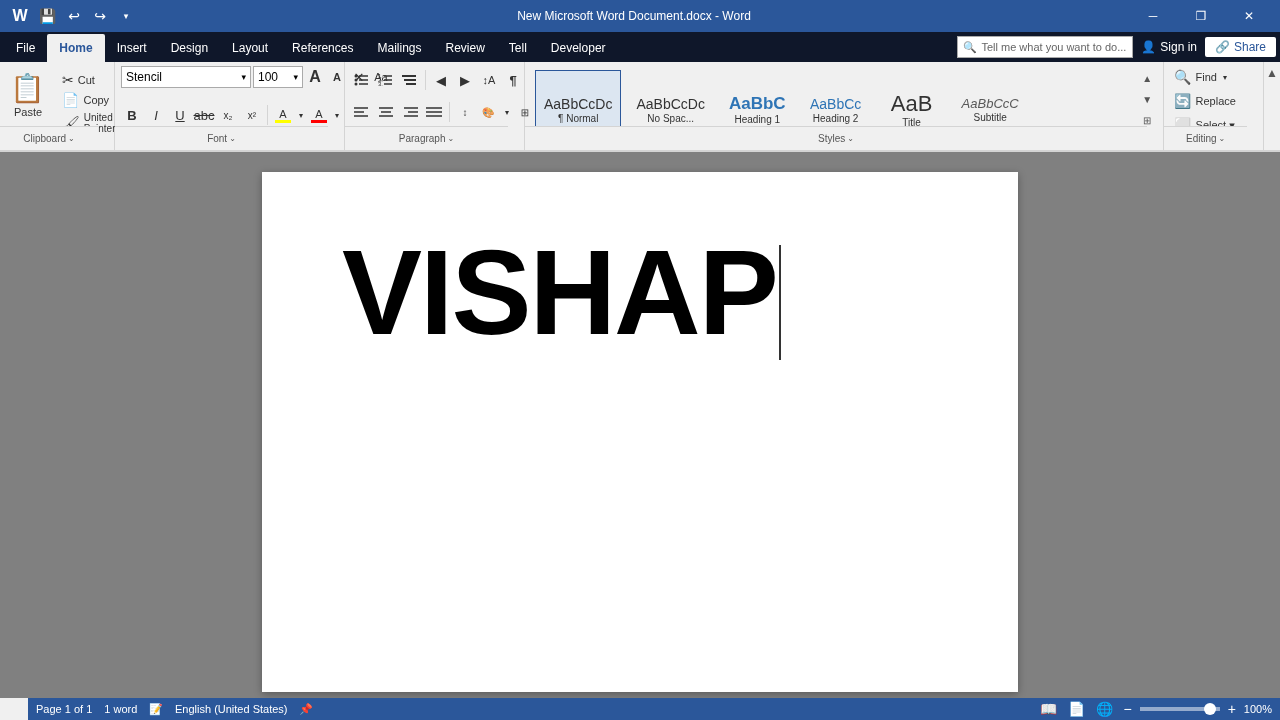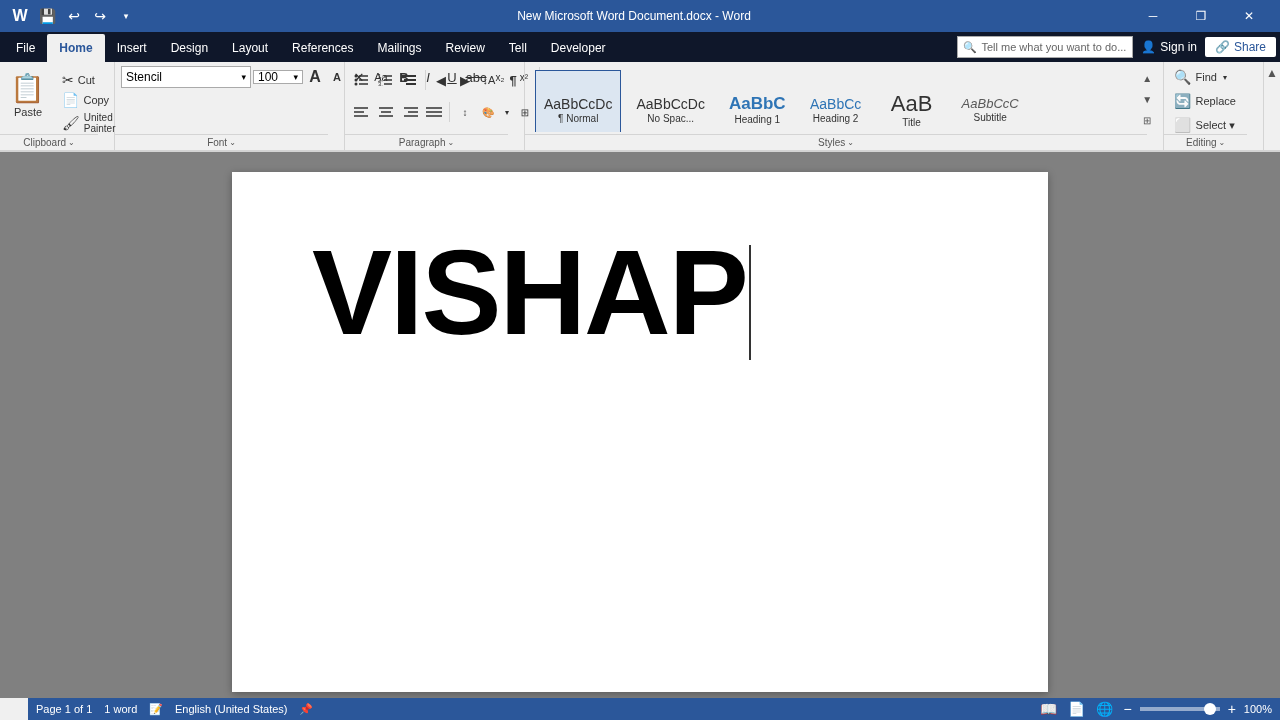--- a/index.html
+++ b/index.html
@@ -86,21 +86,21 @@
     }
     .clip-icon { font-size: 14px; }
     .font-row { display: flex; align-items: center; gap: 2px; margin-bottom: 2px; }
     .font-select {
       width: 130px; height: 22px;
       border: 1px solid #aaa; background: white;
       font-size: 12px; padding: 0 4px; cursor: pointer;
       display: flex; align-items: center; justify-content: space-between;
     }
     .size-select {
-      width: 50px; height: 14px;
+      width: 50px; height: 22px;
       border: 1px solid #aaa; background: white;
       font-size: 12px; padding: 0 4px; cursor: pointer;
       display: flex; align-items: center; justify-content: space-between;
     }
     .small-btn {
       width: 20px; height: 20px;
       display: flex; align-items: center; justify-content: center;
       font-size: 13px; cursor: pointer; color: #333;
       border: 1px solid transparent;
     }
@@ -162,21 +162,21 @@
     
     .doc-area {
       flex: 1;
       background: #808080;
       display: flex;
       justify-content: center;
       overflow: auto;
       padding: 20px 0;
     }
     .page {
-      width: 816px;
+      width: 756px;
       min-height: 520px;
       background: white;
       box-shadow: 0 2px 8px rgba(0,0,0,0.3);
       padding: 60px 80px;
       position: relative;
     }
     .doc-text {
       font-family: 'Stencil', 'Impact', 'Arial Black', sans-serif;
       font-size: 120px;
       font-weight: 900;
@@ -245,21 +245,21 @@
       font-size: 10px;
       color: #555;
       text-align: center;
       border-top: 1px solid #d4d4d4;
       padding: 1px 0;
       display: flex;
       align-items: center;
       justify-content: center;
       gap: 2px;
       background: #f0f0f0;
-      height: 16px;
+      height: 24px;
     }
     .group-wrap {
       position: relative;
       padding: 4px 6px 18px 6px;
       border-right: 1px solid #d4d4d4;
       display: flex;
       flex-direction: column;
     }
     .group-inner {
       display: flex;
@@ -347,21 +347,21 @@
           </div>
         </div>
       </div>
       <div class="group-label-bar">
         <span>Clipboard</span>
         <span class="group-expand">⌄</span>
       </div>
     </div>
 
     <div class="group-wrap" style="width:230px;">
-      <div class="group-inner" style="flex-direction:row; gap:2px;">
+      <div class="group-inner" style="flex-direction:column; gap:14px;">
         <div class="font-row">
           <div class="font-select">
             <span>Stencil</span>
             <span style="font-size:9px;">▾</span>
           </div>
           <div class="size-select">
             <span>100</span>
             <span style="font-size:9px;">▾</span>
           </div>
           <div class="small-btn" style="font-size:16px; font-weight:bold;">A</div>

